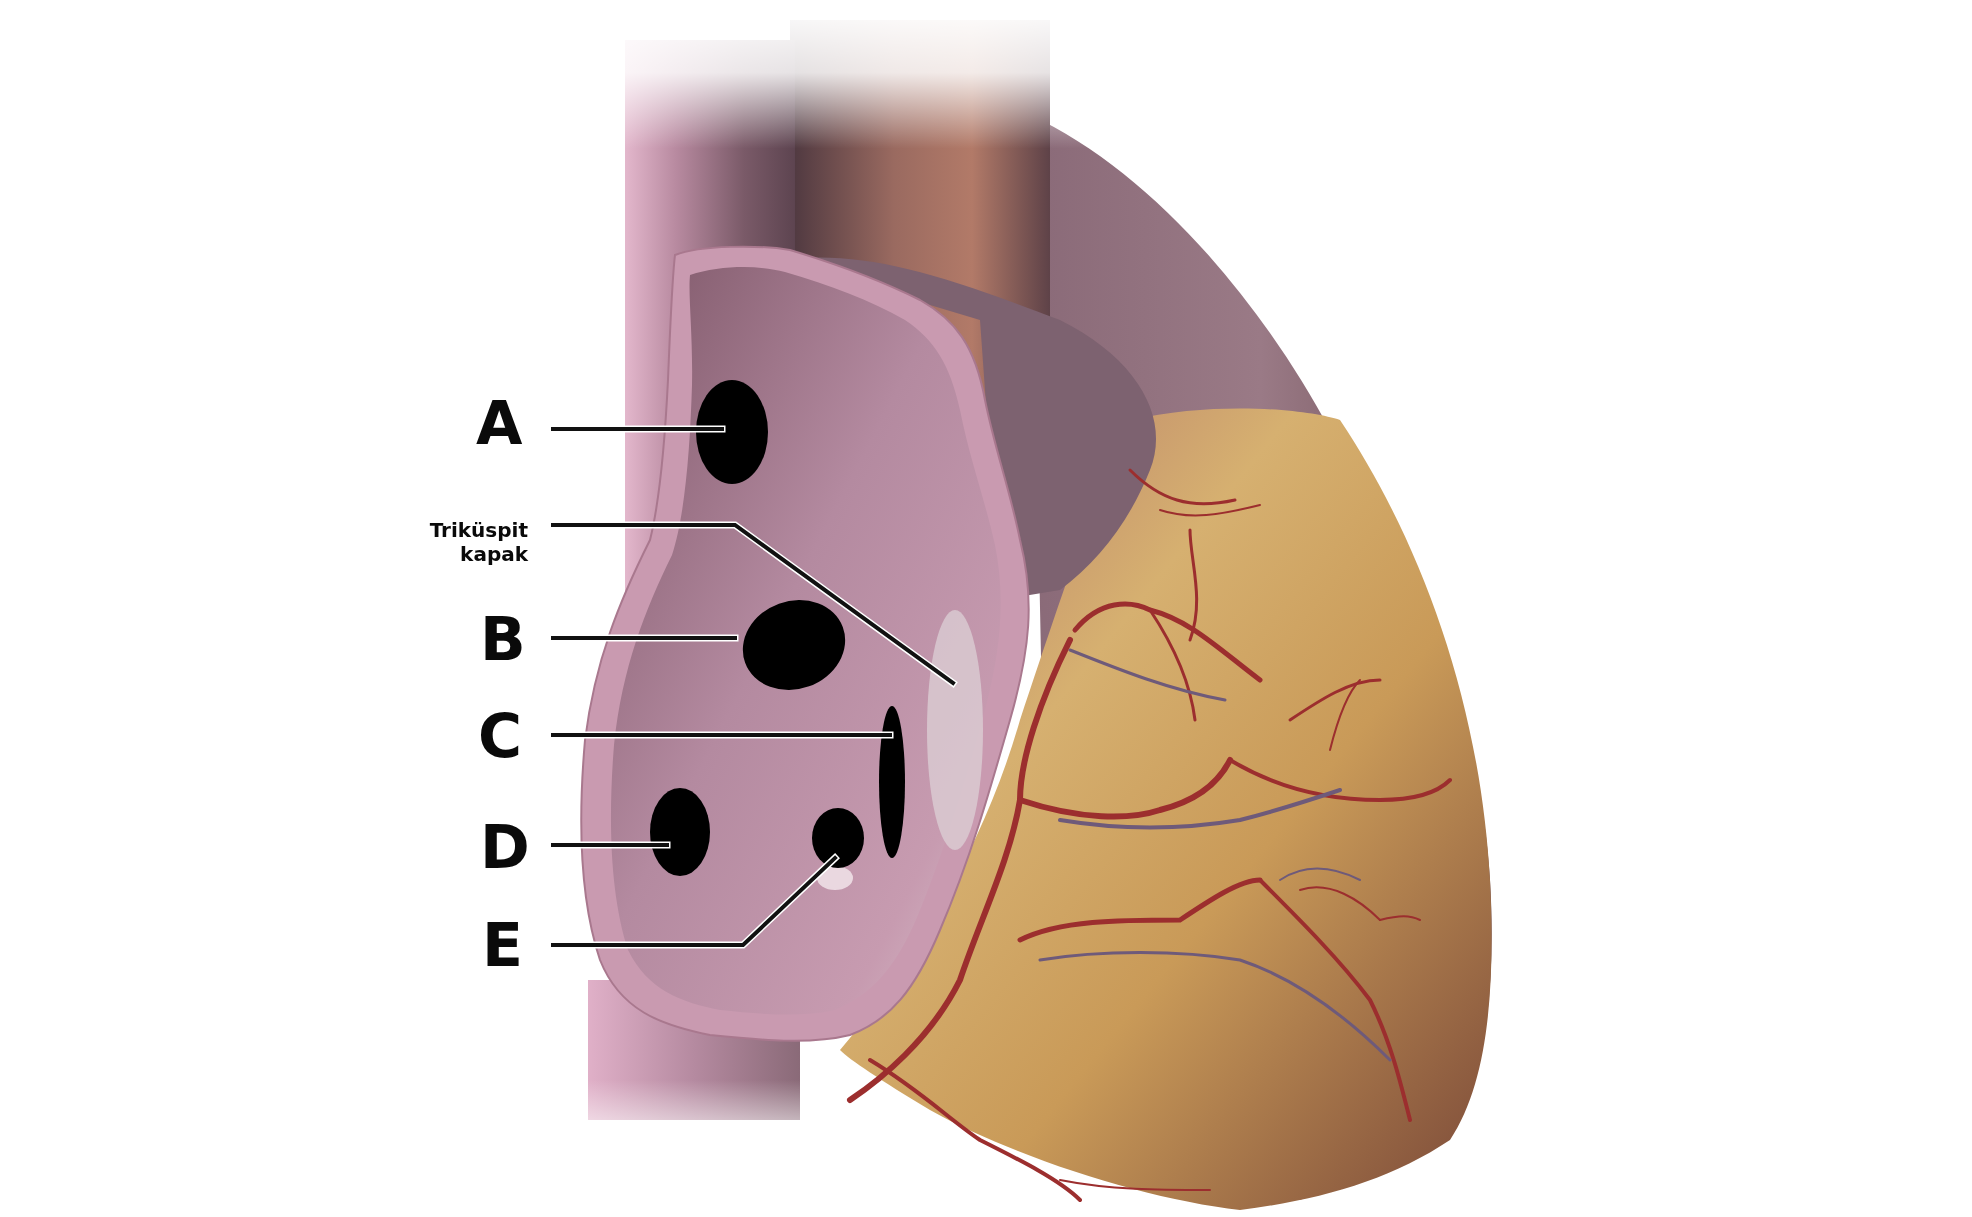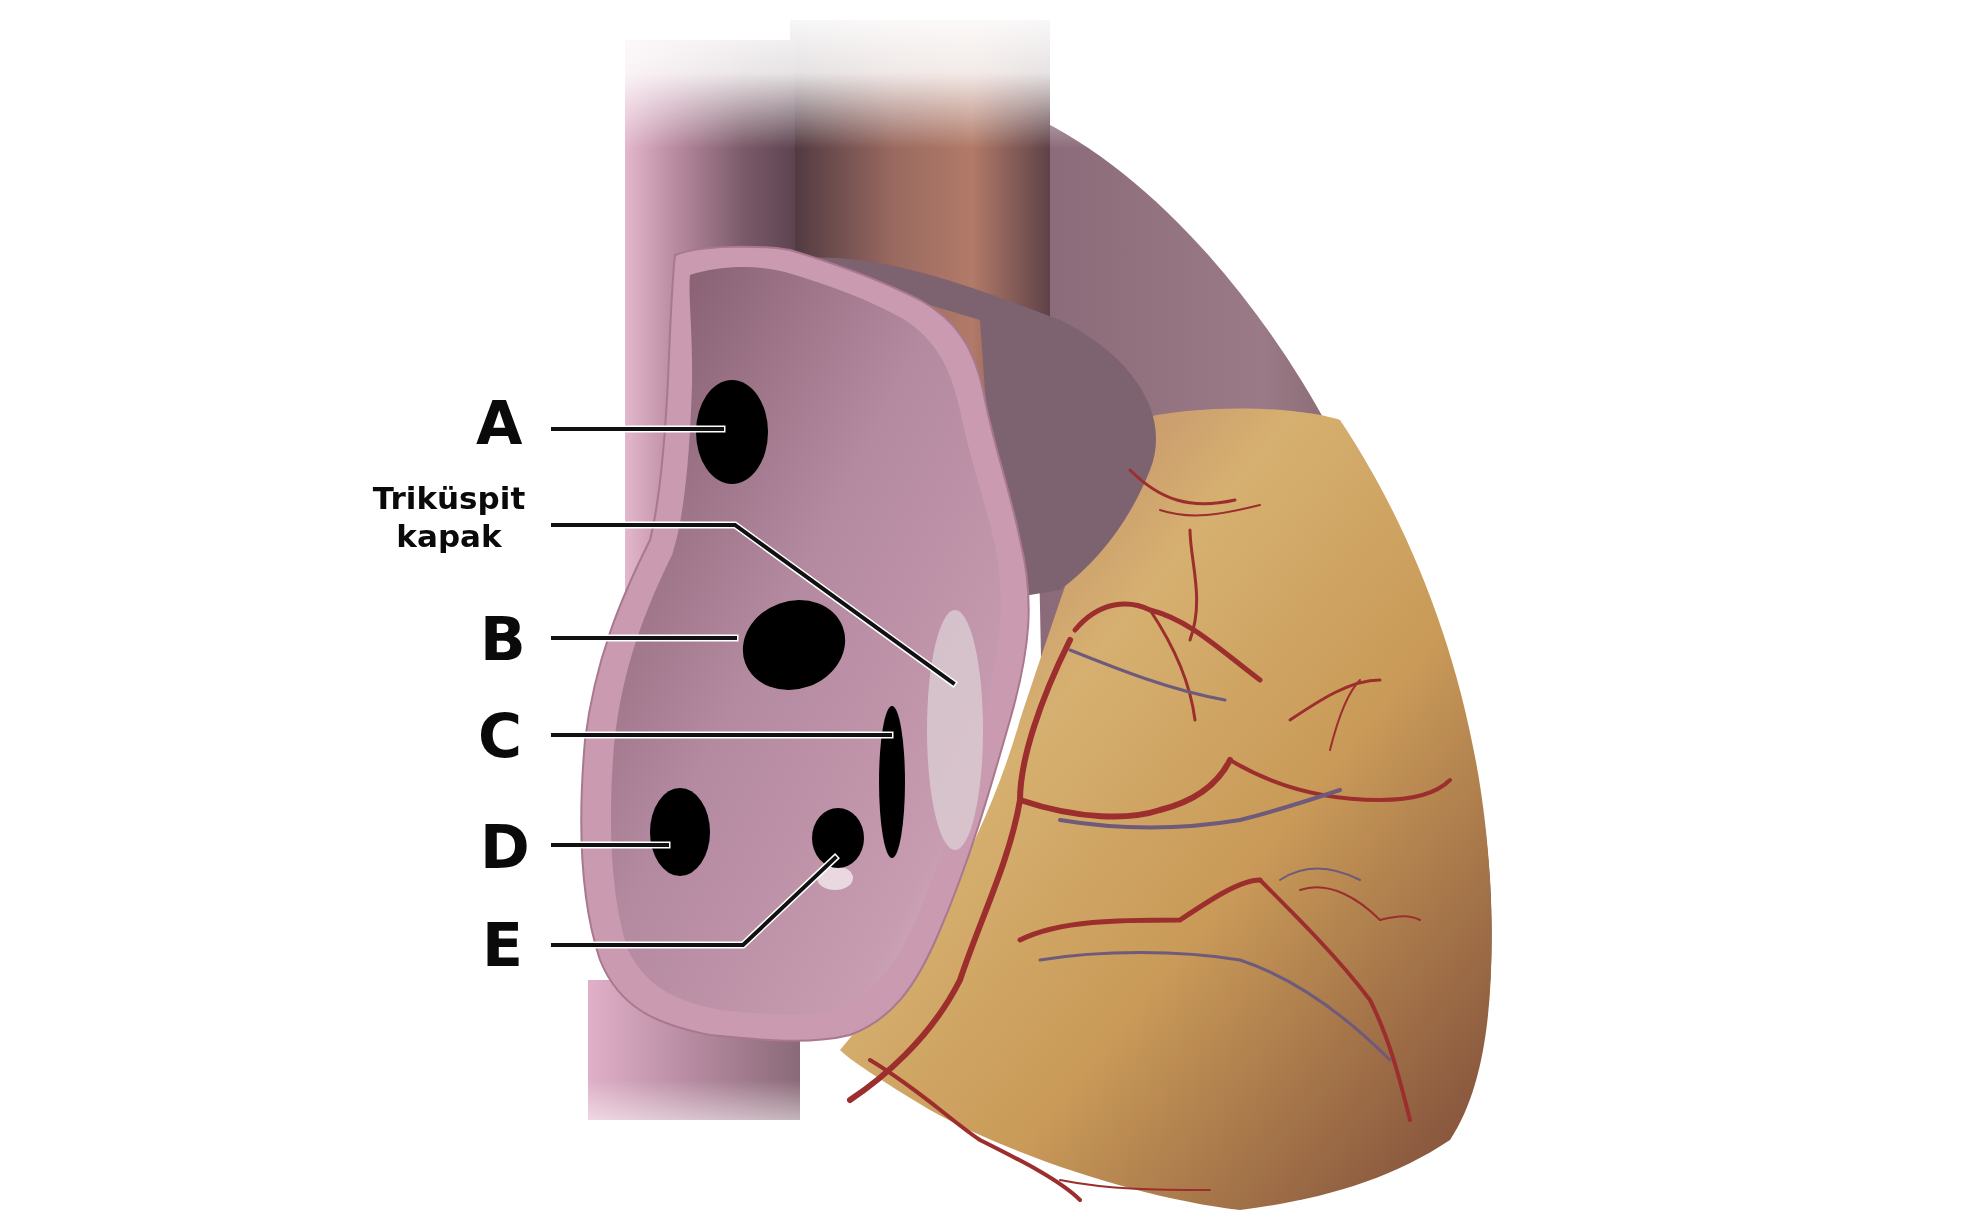--- a/index.html
+++ b/index.html
@@ -1,20 +1,20 @@
 <!DOCTYPE html>
 <html><head>
 <meta charset="utf-8">
 <style>
   html, body { margin:0; padding:0; background:#ffffff; }
   body { width:1972px; height:1217px; position:relative; overflow:hidden; font-family:"DejaVu Sans", "Liberation Sans", sans-serif; }
   #stage { position:absolute; left:0; top:0; width:1972px; height:1217px; }
   .lbl { position:absolute; font-weight:bold; color:#0a0a0a; line-height:1; }
   .big { font-size:60px; }
-  .small { font-size:31px; text-align:center; line-height:1.22; }
+  .small { font-size:20px; text-align:right; line-height:1.22;margin-top:38px; }
 </style>
 </head>
 <body>
 
 <div id="stage">
   <svg width="1972" height="1217" viewBox="0 0 1972 1217">
     <defs>
       <linearGradient id="fadeTop" x1="0" y1="0" x2="0" y2="1">
         <stop offset="0" stop-color="#ffffff" stop-opacity="1"></stop>
         <stop offset="0.22" stop-color="#ffffff" stop-opacity="0.85"></stop>

